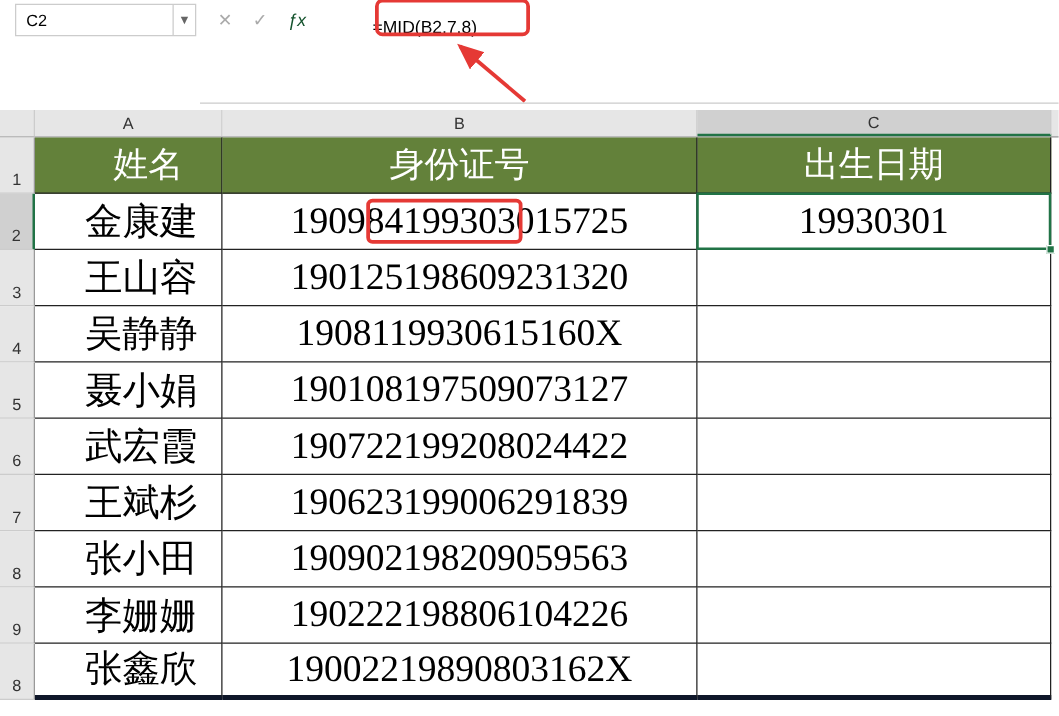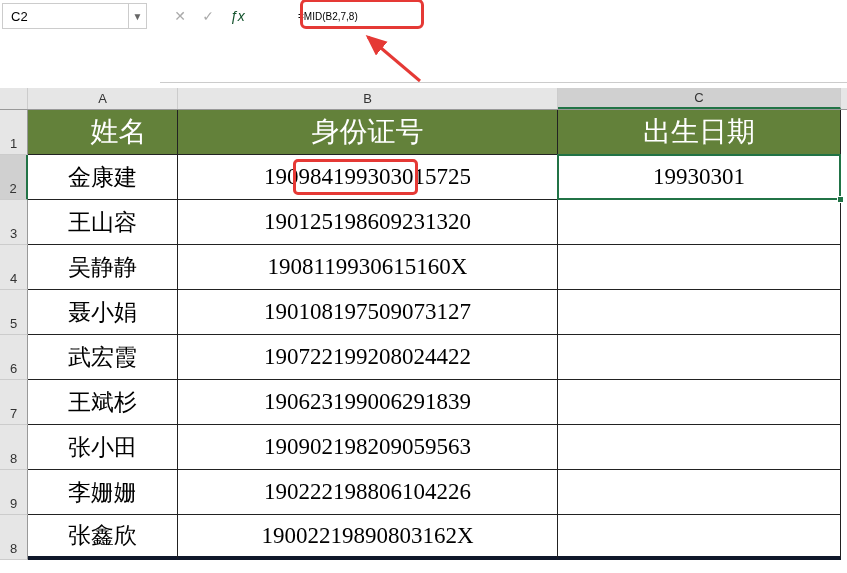--- a/index.html
+++ b/index.html
@@ -10,21 +10,21 @@
     body {
       font-family: "Microsoft YaHei", Arial, sans-serif;
       background: #fff;
       width: 847px;
       height: 573px;
       position: relative;
       overflow: hidden;
     }
     .name-box {
       position: absolute;
-      left: 2px;
+      left: 12px;
       top: 3px;
       width: 145px;
       height: 26px;
       border: 1px solid #ccc;
       display: flex;
       align-items: center;
       background: #fff;
     }
     .name-box-text {
       flex: 1;
@@ -65,23 +65,23 @@
       color: #14532d;
       margin: 0 4px;
     }
     .formula-bar {
       position: absolute;
       left: 290px;
       top: 3px;
       width: 550px;
       height: 26px;
       display: flex;
-      align-items: center;
+      align-items: flex-end;
       padding: 0 8px;
-      font-size: 10px;
+      font-size: 14px;
     }
     .formula-highlight-box {
       position: absolute;
       left: 300px;
       top: -1px;
       width: 124px;
       height: 30px;
       border: 3px solid #e53935;
       border-radius: 6px;
       pointer-events: none;
@@ -152,21 +152,21 @@
     }
     .row-header.active {
       background: #d0d0d0;
       border-right: 2px solid #217346;
     }
     .cell {
       border-right: 1px solid #222;
       border-bottom: 1px solid #222;
       display: flex;
       align-items: center;
-      font-size: 23px;
+      font-size: 30px;
       padding: 0 8px;
       font-family: "SimSun", "Microsoft YaHei", serif;
     }
     .cell.col-A {
       width: 150px;
       justify-content: flex-start;
       padding-left: 40px;
     }
     .cell.col-B {
       width: 380px;

